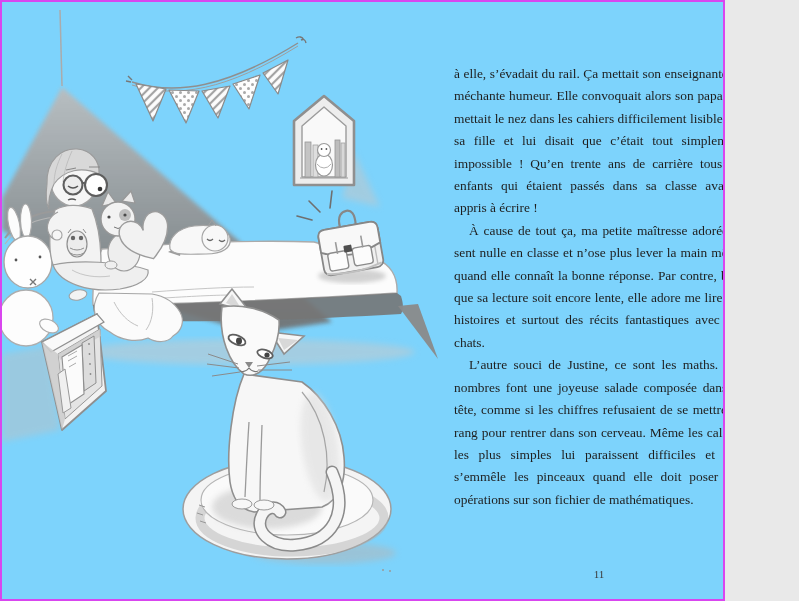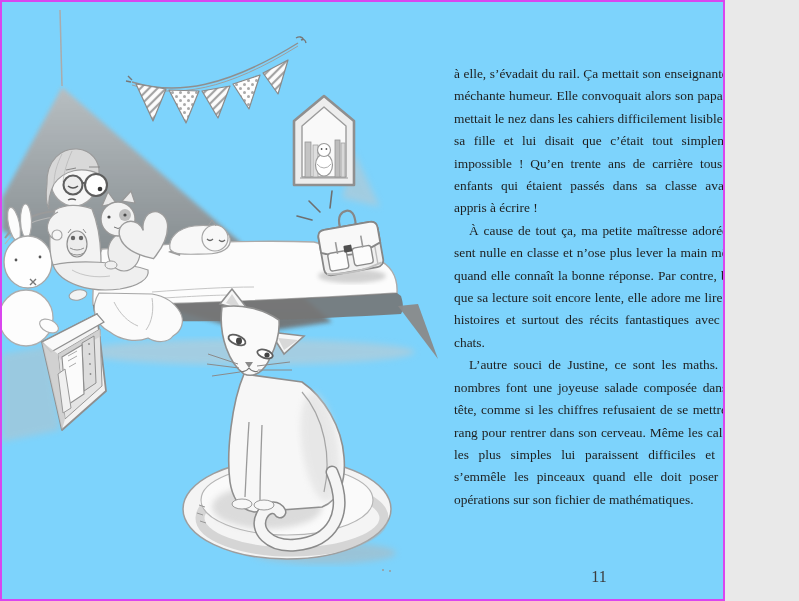--- a/index.html
+++ b/index.html
@@ -22,21 +22,21 @@
     margin:0;
     font-size:13.4px;
     line-height:22.4px;
     color:#1e1e1e;
     text-align:justify;
   }
   .text-page p.indent{text-indent:15px;}
   .folio{
     position:absolute;left:452px;top:566px;width:290px;
     text-align:center;
-    font-size:16px;color:#3c3c3c;
+    font-size:11px;color:#3c3c3c;
   }
 </style>
 </head>
 <body>
 
 <div class="spread">
 
   <div class="illustration-page">
     <svg width="445" height="597" viewBox="0 0 445 597">
       <defs>

